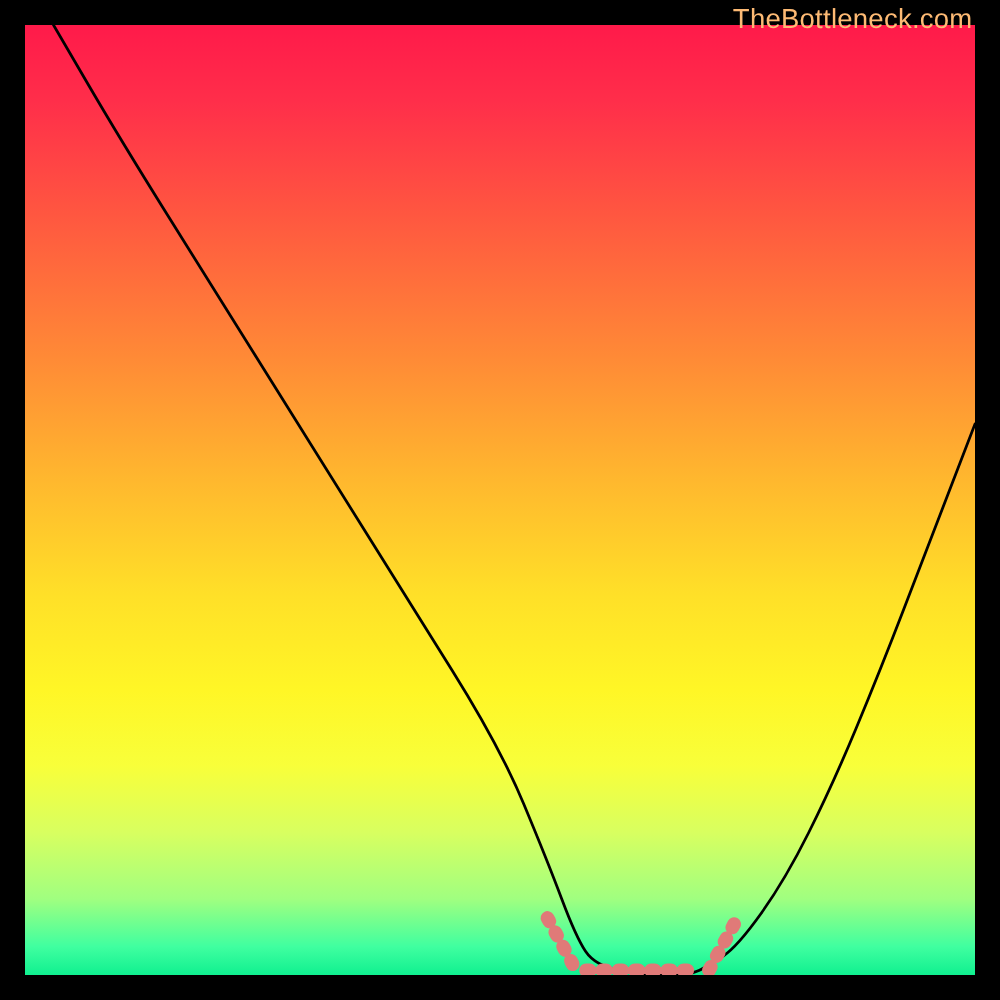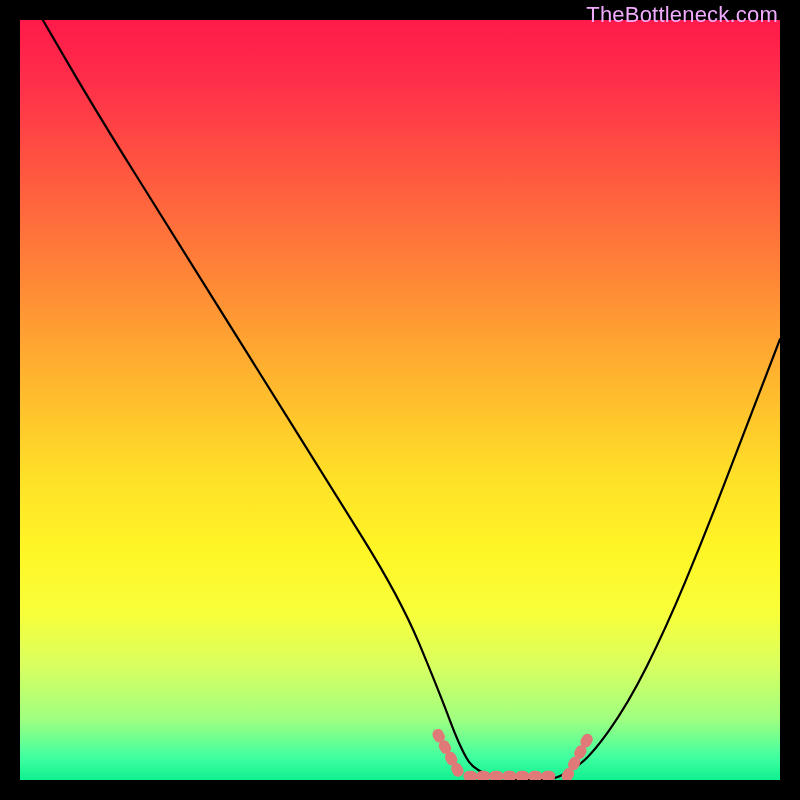--- a/index.html
+++ b/index.html
@@ -14,21 +14,21 @@
       #ff8a36 35%,
       #ffb82e 48%,
       #ffe028 60%,
       #fff626 70%,
       #f8ff3a 78%,
       #d8ff60 85%,
       #a0ff80 92%,
       #40ffa0 97%,
       #10f090 100%);
   }
-  .watermark { position: absolute; top: 2px; right: 22px; color: #f0abfc; font-size: 22px; font-weight: 500; letter-spacing: 0.2px; z-index: 5; }
+  .watermark { position: absolute; top: 2px; right: 22px; color: #fdba74; font-size: 22px; font-weight: 500; letter-spacing: 0.2px; z-index: 5; }
   svg.curve { position: absolute; top: 0; left: 0; width: 100%; height: 100%; z-index: 3; }
   svg.bottom { position: absolute; top: 0; left: 0; width: 100%; height: 100%; z-index: 4; }
 </style>
 </head>
 <body>
 
 <div class="frame">
   <div class="watermark">TheBottleneck.com</div>
   <div class="plot-area">
     <div class="gradient-bg"></div>

